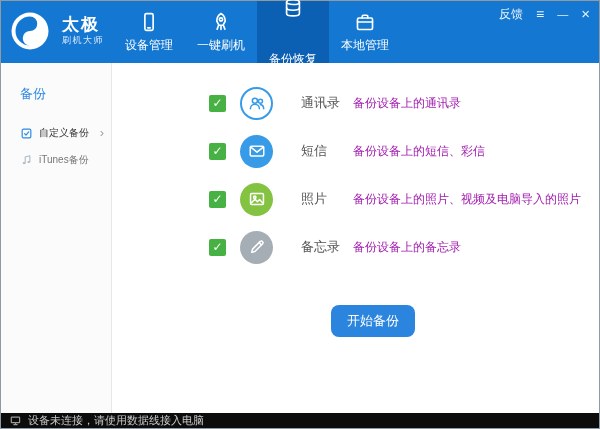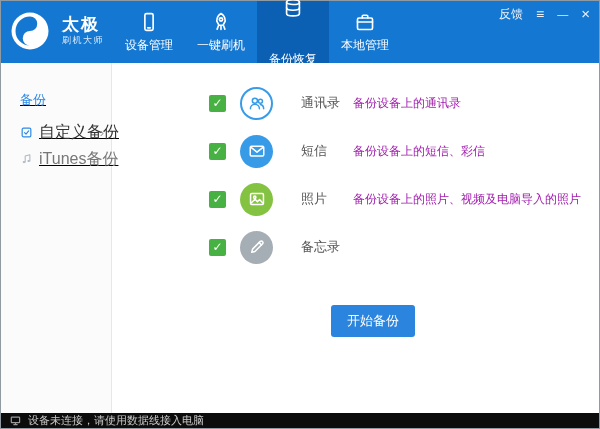--- a/index.html
+++ b/index.html
@@ -30,25 +30,25 @@
   .tab-label{color:#fff;font-size:12px;white-space:nowrap;}
   .win-controls{position:absolute;top:5px;right:9px;display:flex;align-items:center;gap:13px;color:#e9f1fb;font-size:12px;}
   .win-controls span{cursor:pointer;line-height:1;}
   .wc-menu::before{content:"\2261";font-size:14px;}
   .wc-min::before{content:"\2014";font-size:11px;}
   .wc-close::before{content:"\00D7";font-size:15px;}
 
   
   .body{flex:1;display:flex;min-height:0;}
   .sidebar{width:111px;background:#fbfbfb;border-right:1px solid #e7e7e7;}
-  .side-section{padding-top:28px;text-decoration:underline;}
+  .side-section{padding-top:22px;}
   .side-section + .side-section{margin-top:16px;border-top:1px solid #e7e7e7;}
   .side-title{font-size:13px;color:var(--accent);padding-left:19px;margin-bottom:10px;}
   .side-section.inactive .side-title{color:#a3adb6;}
-  .side-item{position:relative;height:27px;display:flex;align-items:center;padding-left:19px;font-size:16px;color:#777;cursor:pointer;white-space:nowrap;}
+  .side-item{position:relative;height:27px;display:flex;align-items:flex-end;padding-left:19px;font-size:10px;color:#777;cursor:pointer;white-space:nowrap;}
   .side-icon{width:13px;height:13px;margin-right:6px;color:#aeb9c4;flex:0 0 13px;}
   .side-icon svg{width:100%;height:100%;display:block;}
   .side-item.active{color:#333;}
   .side-item.active .side-icon{color:var(--accent);}
   .side-section.inactive .side-item{color:#a0a0a0;}
   .side-section.inactive .side-icon{color:#bcc3ca;}
   .side-chevron{position:absolute;right:7px;color:#9aa4ad;font-size:13px;}
   .side-chevron::before{content:"\203A";}
 
   
@@ -64,21 +64,21 @@
   .checkbox{width:17px;height:17px;border-radius:2px;background:var(--checkbox-green);position:relative;cursor:pointer;flex:0 0 17px;}
   .checkbox.checked::after{content:"\2713";position:absolute;left:50%;top:50%;transform:translate(-50%,-52%);
                            color:#fff;font-size:12px;font-weight:bold;}
   .row-icon{width:33px;height:33px;border-radius:50%;margin-left:14px;display:flex;align-items:center;justify-content:center;flex:0 0 33px;}
   .row-icon svg{width:18px;height:18px;display:block;}
   .row-icon.outline{background:#fff;border:2px solid var(--c);color:var(--c);}
   .row-icon.solid{background:var(--c);color:#fff;}
   .row-label{margin-left:28px;width:52px;font-size:13px;color:#555;flex:0 0 52px;}
   .row-desc{font-size:12px;color:#a21caf;white-space:nowrap;}
   .start-btn{display:block;margin:34px 0 0 219px;background:var(--button-blue);color:#fff;border:none;
-             font-size:13px;padding:7px 16px;border-radius:3px;cursor:pointer;font-family:inherit;}
+             font-size:13px;padding:7px 16px;border-radius:8px;cursor:pointer;font-family:inherit;}
 
   
   .statusbar{flex:0 0 15px;background:#0c0c0c;display:flex;align-items:center;gap:6px;padding:0 9px;
              color:#c9c9c9;font-size:11px;line-height:1;}
   .status-icon{width:12px;height:12px;color:#9a9a9a;flex:0 0 12px;}
   .status-icon svg{width:100%;height:100%;display:block;}
   .status-text{white-space:nowrap;}
 </style>
 </head>
 <body>
@@ -221,20 +221,21 @@
   </div>
           <div class="row">
     <span class="checkbox checked"></span>
     <span class="row-icon solid" style="--c: #a6aeb5;">
               <svg viewBox="0 0 24 24" fill="none" stroke="currentColor" stroke-width="2" stroke-linecap="round" stroke-linejoin="round">
                 <path d="M5 19l1.1-4.2L16.4 4.5a1.9 1.9 0 012.7 0l.4.4a1.9 1.9 0 010 2.7L9.2 17.9 5 19z"></path>
                 <path d="M14.8 6.1l3.1 3.1"></path>
               </svg>
             </span>
     <span class="row-label">备忘录</span>
+    <span class="row-desc">备份设备上的备忘录</span>
   </div>
         </div>
       <button class="start-btn">开始备份</button>
     </main>
   </div>
 
   <footer class="statusbar">
     <span class="status-icon">
         <svg viewBox="0 0 24 24" fill="none" stroke="currentColor" stroke-width="2.4" stroke-linecap="round" stroke-linejoin="round">
           <rect x="2.6" y="4.2" width="16.6" height="11" rx="1.2"></rect>

